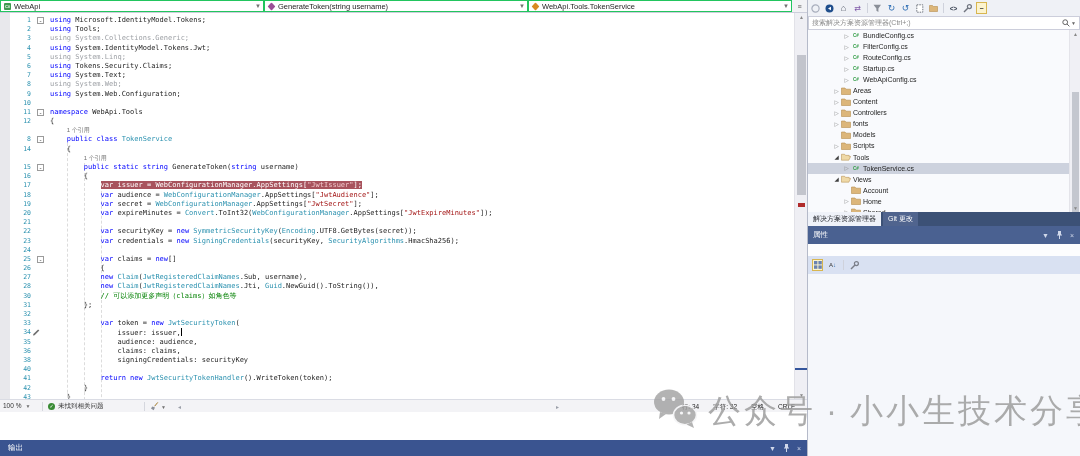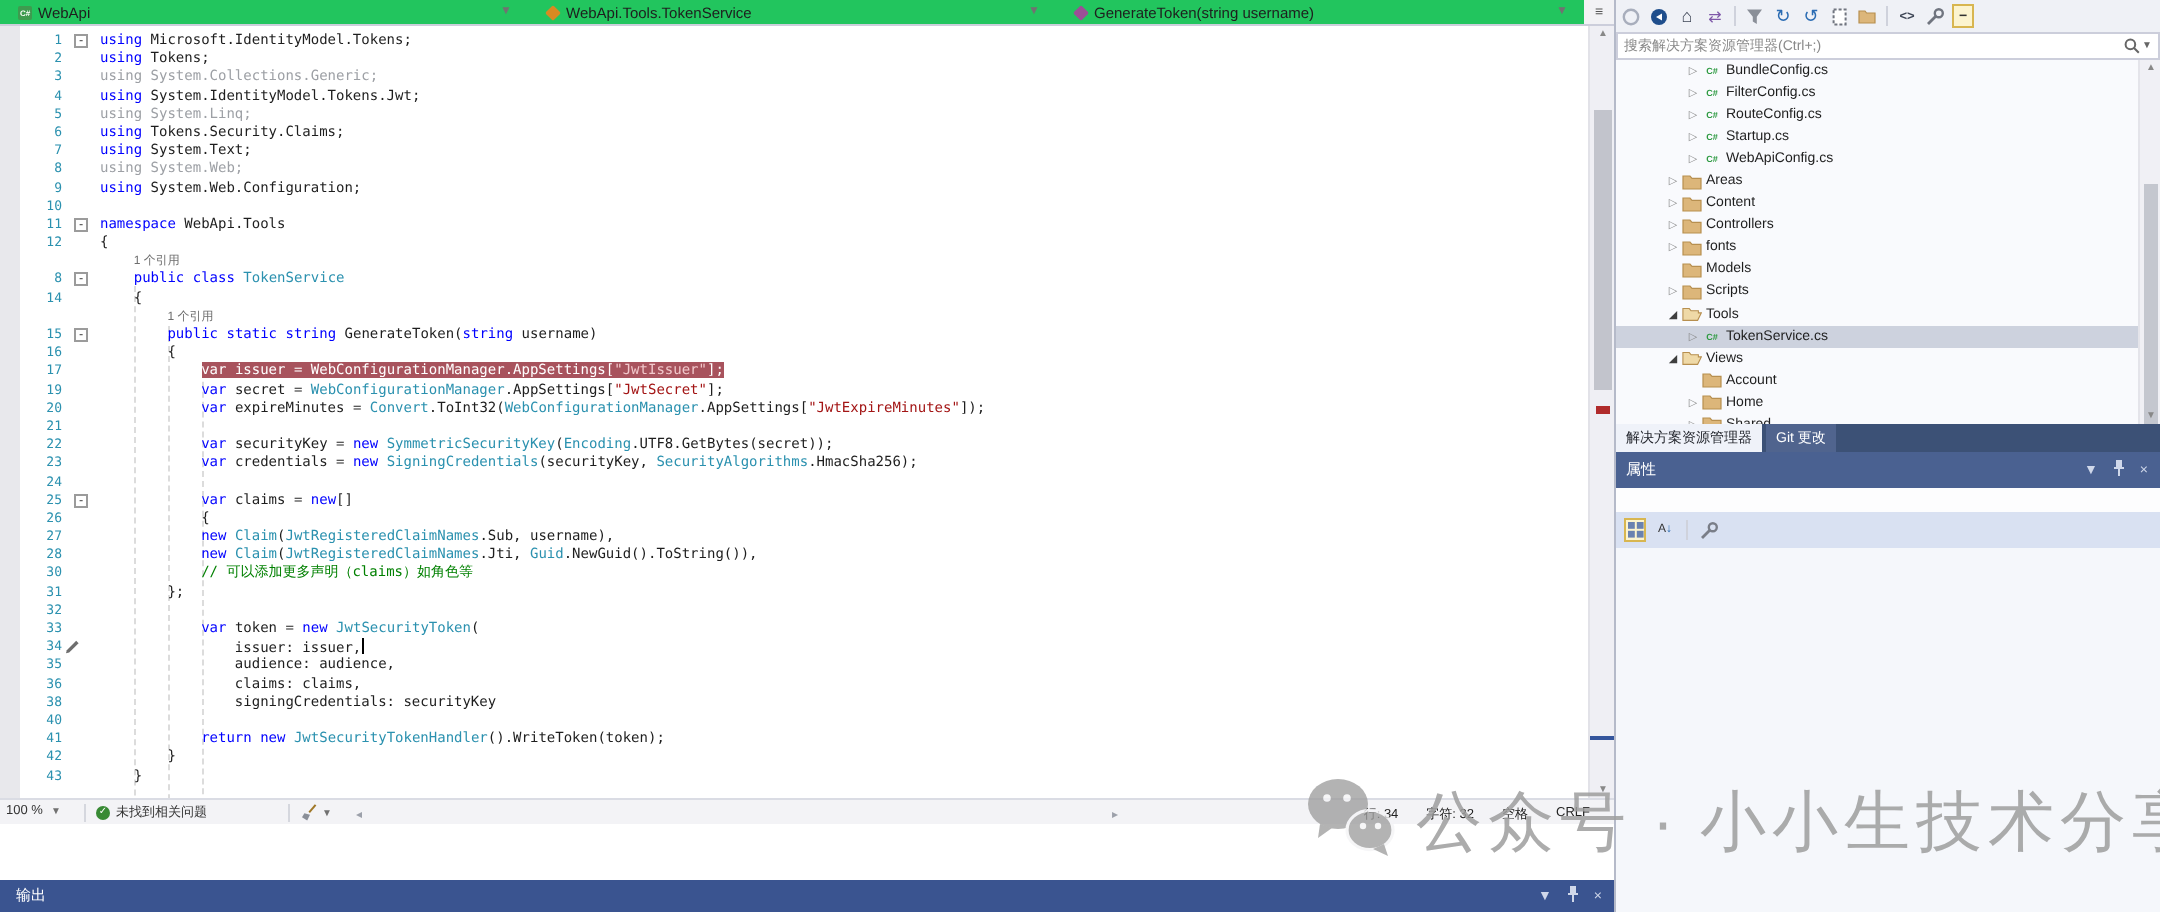--- a/index.html
+++ b/index.html
@@ -1,21 +1,21 @@
 <!DOCTYPE html>
 <html style="--kw: #0000FF; --ty: #2B91AF; --str: #A31515; --cmt: #008000; --gry: #9DA0A5; --numc: #2B91AF; --brk: #E51400; --hlbg: #A8535D; --panelblue: #4A6191; --outbar: #3A5490; --tabbar: #3C5176;"><head>
 <meta charset="utf-8">
 <style>
   html,body{margin:0;padding:0;background:#fff;}
   *{box-sizing:border-box;}
   .app{position:relative;width:1080px;height:456px;overflow:hidden;font-family:"Liberation Sans",sans-serif;background:#EEEEF2;}
   
   .left{position:absolute;left:0;top:0;width:807px;height:456px;display:flex;flex-direction:column;background:#fff;}
   .navbar{height:13px;display:flex;background:#F2F2F5;border-bottom:1px solid #CCCEDB;flex:0 0 auto;}
-  .dd{width:264px;height:12px;background:#FFFFFF;border:6px solid #22c55e;display:flex;align-items:center;font-size:7.5px;color:#1E1E1E;padding:0 3px;position:relative;}
+  .dd{width:264px;height:12px;background:#FFFFFF;border:1px solid #22c55e;display:flex;align-items:center;font-size:7.5px;color:#1E1E1E;padding:0 3px;position:relative;}
   .dd .lbl{margin-left:3px;white-space:nowrap;overflow:hidden;}
   .dd .car{position:absolute;right:2px;color:#717171;font-size:6px;line-height:6px;}
   .navgrip{flex:1;display:flex;align-items:center;justify-content:center;color:#555;font-size:7px;}
   .pic{display:inline-block;width:7px;height:7px;border-radius:1px;flex:0 0 auto;}
   .pic.proj{background:#3E9B4F;color:#fff;font-size:4px;line-height:7px;text-align:center;font-weight:bold;}
   .pic.cls{background:#D88A22;transform:rotate(45deg) scale(.8);}
   .pic.mth{background:#9B4F96;transform:rotate(45deg) scale(.8);}
   
   .editor{position:relative;flex:1;background:#fff;overflow:hidden;}
   .gutterbg{position:absolute;left:0;top:0;bottom:0;width:10px;background:#E8E8EC;}
@@ -95,57 +95,58 @@
 
   <div class="left">
 
     <div class="navbar" id="navbar">
         <div class="dd">
           <span class="pic proj">C#</span>
           <span class="lbl">WebApi</span>
           <span class="car">▼</span>
         </div>
         <div class="dd">
+          <span class="pic mth"></span>
+          <span class="lbl">GenerateToken(string username)</span>
+          <span class="car">▼</span>
+        </div>
+        <div class="dd">
           <span class="pic cls"></span>
           <span class="lbl">WebApi.Tools.TokenService</span>
-          <span class="car">▼</span>
-        </div>
-        <div class="dd">
-          <span class="pic mth"></span>
-          <span class="lbl">GenerateToken(string username)</span>
           <span class="car">▼</span>
         </div>
         <div class="navgrip">≡</div>
       </div>
 
     <div class="editor">
       <div class="gutterbg"></div>
       <div class="iguide" style="left:67px;top:130px;height:290px;"></div>
       <div class="iguide" style="left:84px;top:150px;height:262px;"></div>
       <div class="iguide" style="left:101px;top:168px;height:236px;"></div>
       <div id="code">
           <div class="row"><span class="glyph"></span><span class="num">1</span><span class="fold"><span class="foldbox">-</span></span><span class="codecell"><span class="k">using</span><span class="p"> Microsoft.IdentityModel.Tokens;</span></span></div>
-          <div class="row"><span class="glyph"></span><span class="num">2</span><span class="fold"></span><span class="codecell"><span class="k">using</span><span class="p"> Tokens;</span></span></div>
+          <div class="row"><span class="glyph"></span><span class="num">2</span><span class="fold"></span><span class="codecell"><span class="k">using</span><span class="p"> Tools;</span></span></div>
           <div class="row"><span class="glyph"></span><span class="num">3</span><span class="fold"></span><span class="codecell"><span class="g">using System.Collections.Generic;</span></span></div>
           <div class="row"><span class="glyph"></span><span class="num">4</span><span class="fold"></span><span class="codecell"><span class="k">using</span><span class="p"> System.IdentityModel.Tokens.Jwt;</span></span></div>
           <div class="row"><span class="glyph"></span><span class="num">5</span><span class="fold"></span><span class="codecell"><span class="g">using System.Linq;</span></span></div>
           <div class="row"><span class="glyph"></span><span class="num">6</span><span class="fold"></span><span class="codecell"><span class="k">using</span><span class="p"> Tokens.Security.Claims;</span></span></div>
           <div class="row"><span class="glyph"></span><span class="num">7</span><span class="fold"></span><span class="codecell"><span class="k">using</span><span class="p"> System.Text;</span></span></div>
           <div class="row"><span class="glyph"></span><span class="num">8</span><span class="fold"></span><span class="codecell"><span class="g">using System.Web;</span></span></div>
           <div class="row"><span class="glyph"></span><span class="num">9</span><span class="fold"></span><span class="codecell"><span class="k">using</span><span class="p"> System.Web.Configuration;</span></span></div>
           <div class="row"><span class="glyph"></span><span class="num">10</span><span class="fold"></span><span class="codecell"></span></div>
           <div class="row"><span class="glyph"></span><span class="num">11</span><span class="fold"><span class="foldbox">-</span></span><span class="codecell"><span class="k">namespace</span><span class="p"> WebApi.Tools</span></span></div>
           <div class="row"><span class="glyph"></span><span class="num">12</span><span class="fold"></span><span class="codecell"><span class="p">{</span></span></div>
           <div class="row"><span class="glyph"></span><span class="num"></span><span class="fold"></span><span class="codecell"><span class="p">    </span><span class="clns">1 个引用</span></span></div>
           <div class="row"><span class="glyph"></span><span class="num">8</span><span class="fold"><span class="foldbox">-</span></span><span class="codecell"><span class="p">    </span><span class="k">public</span><span class="p"> </span><span class="k">class</span><span class="p"> </span><span class="t">TokenService</span></span></div>
           <div class="row"><span class="glyph"></span><span class="num">14</span><span class="fold"></span><span class="codecell"><span class="p">    {</span></span></div>
           <div class="row"><span class="glyph"></span><span class="num"></span><span class="fold"></span><span class="codecell"><span class="p">        </span><span class="clns">1 个引用</span></span></div>
           <div class="row"><span class="glyph"></span><span class="num">15</span><span class="fold"><span class="foldbox">-</span></span><span class="codecell"><span class="p">        </span><span class="k">public</span><span class="p"> </span><span class="k">static</span><span class="p"> </span><span class="k">string</span><span class="p"> GenerateToken(</span><span class="k">string</span><span class="p"> username)</span></span></div>
           <div class="row"><span class="glyph"></span><span class="num">16</span><span class="fold"></span><span class="codecell"><span class="p">        {</span></span></div>
           <div class="row"><span class="glyph"><span class="bpdot"></span></span><span class="num">17</span><span class="fold"></span><span class="codecell"><span class="p">            </span><span class="hlbar"><span class="k">var</span><span class="p"> issuer = </span><span class="t">WebConfigurationManager</span><span class="p">.AppSettings[</span><span class="s">"JwtIssuer"</span><span class="p">];</span></span></span></div>
+          <div class="row"><span class="glyph"></span><span class="num">18</span><span class="fold"></span><span class="codecell"><span class="p">            </span><span class="k">var</span><span class="p"> audience = </span><span class="t">WebConfigurationManager</span><span class="p">.AppSettings[</span><span class="s">"JwtAudience"</span><span class="p">];</span></span></div>
           <div class="row"><span class="glyph"></span><span class="num">19</span><span class="fold"></span><span class="codecell"><span class="p">            </span><span class="k">var</span><span class="p"> secret = </span><span class="t">WebConfigurationManager</span><span class="p">.AppSettings[</span><span class="s">"JwtSecret"</span><span class="p">];</span></span></div>
           <div class="row"><span class="glyph"></span><span class="num">20</span><span class="fold"></span><span class="codecell"><span class="p">            </span><span class="k">var</span><span class="p"> expireMinutes = </span><span class="t">Convert</span><span class="p">.ToInt32(</span><span class="t">WebConfigurationManager</span><span class="p">.AppSettings[</span><span class="s">"JwtExpireMinutes"</span><span class="p">]);</span></span></div>
           <div class="row"><span class="glyph"></span><span class="num">21</span><span class="fold"></span><span class="codecell"></span></div>
           <div class="row"><span class="glyph"></span><span class="num">22</span><span class="fold"></span><span class="codecell"><span class="p">            </span><span class="k">var</span><span class="p"> securityKey = </span><span class="k">new</span><span class="p"> </span><span class="t">SymmetricSecurityKey</span><span class="p">(</span><span class="t">Encoding</span><span class="p">.UTF8.GetBytes(secret));</span></span></div>
           <div class="row"><span class="glyph"></span><span class="num">23</span><span class="fold"></span><span class="codecell"><span class="p">            </span><span class="k">var</span><span class="p"> credentials = </span><span class="k">new</span><span class="p"> </span><span class="t">SigningCredentials</span><span class="p">(securityKey, </span><span class="t">SecurityAlgorithms</span><span class="p">.HmacSha256);</span></span></div>
           <div class="row"><span class="glyph"></span><span class="num">24</span><span class="fold"></span><span class="codecell"></span></div>
           <div class="row"><span class="glyph"></span><span class="num">25</span><span class="fold"><span class="foldbox">-</span></span><span class="codecell"><span class="p">            </span><span class="k">var</span><span class="p"> claims = </span><span class="k">new</span><span class="p">[]</span></span></div>
           <div class="row"><span class="glyph"></span><span class="num">26</span><span class="fold"></span><span class="codecell"><span class="p">            {</span></span></div>
           <div class="row"><span class="glyph"></span><span class="num">27</span><span class="fold"></span><span class="codecell"><span class="p">            </span><span class="k">new</span><span class="p"> </span><span class="t">Claim</span><span class="p">(</span><span class="t">JwtRegisteredClaimNames</span><span class="p">.Sub, username),</span></span></div>
           <div class="row"><span class="glyph"></span><span class="num">28</span><span class="fold"></span><span class="codecell"><span class="p">            </span><span class="k">new</span><span class="p"> </span><span class="t">Claim</span><span class="p">(</span><span class="t">JwtRegisteredClaimNames</span><span class="p">.Jti, </span><span class="t">Guid</span><span class="p">.NewGuid().ToString()),</span></span></div>

